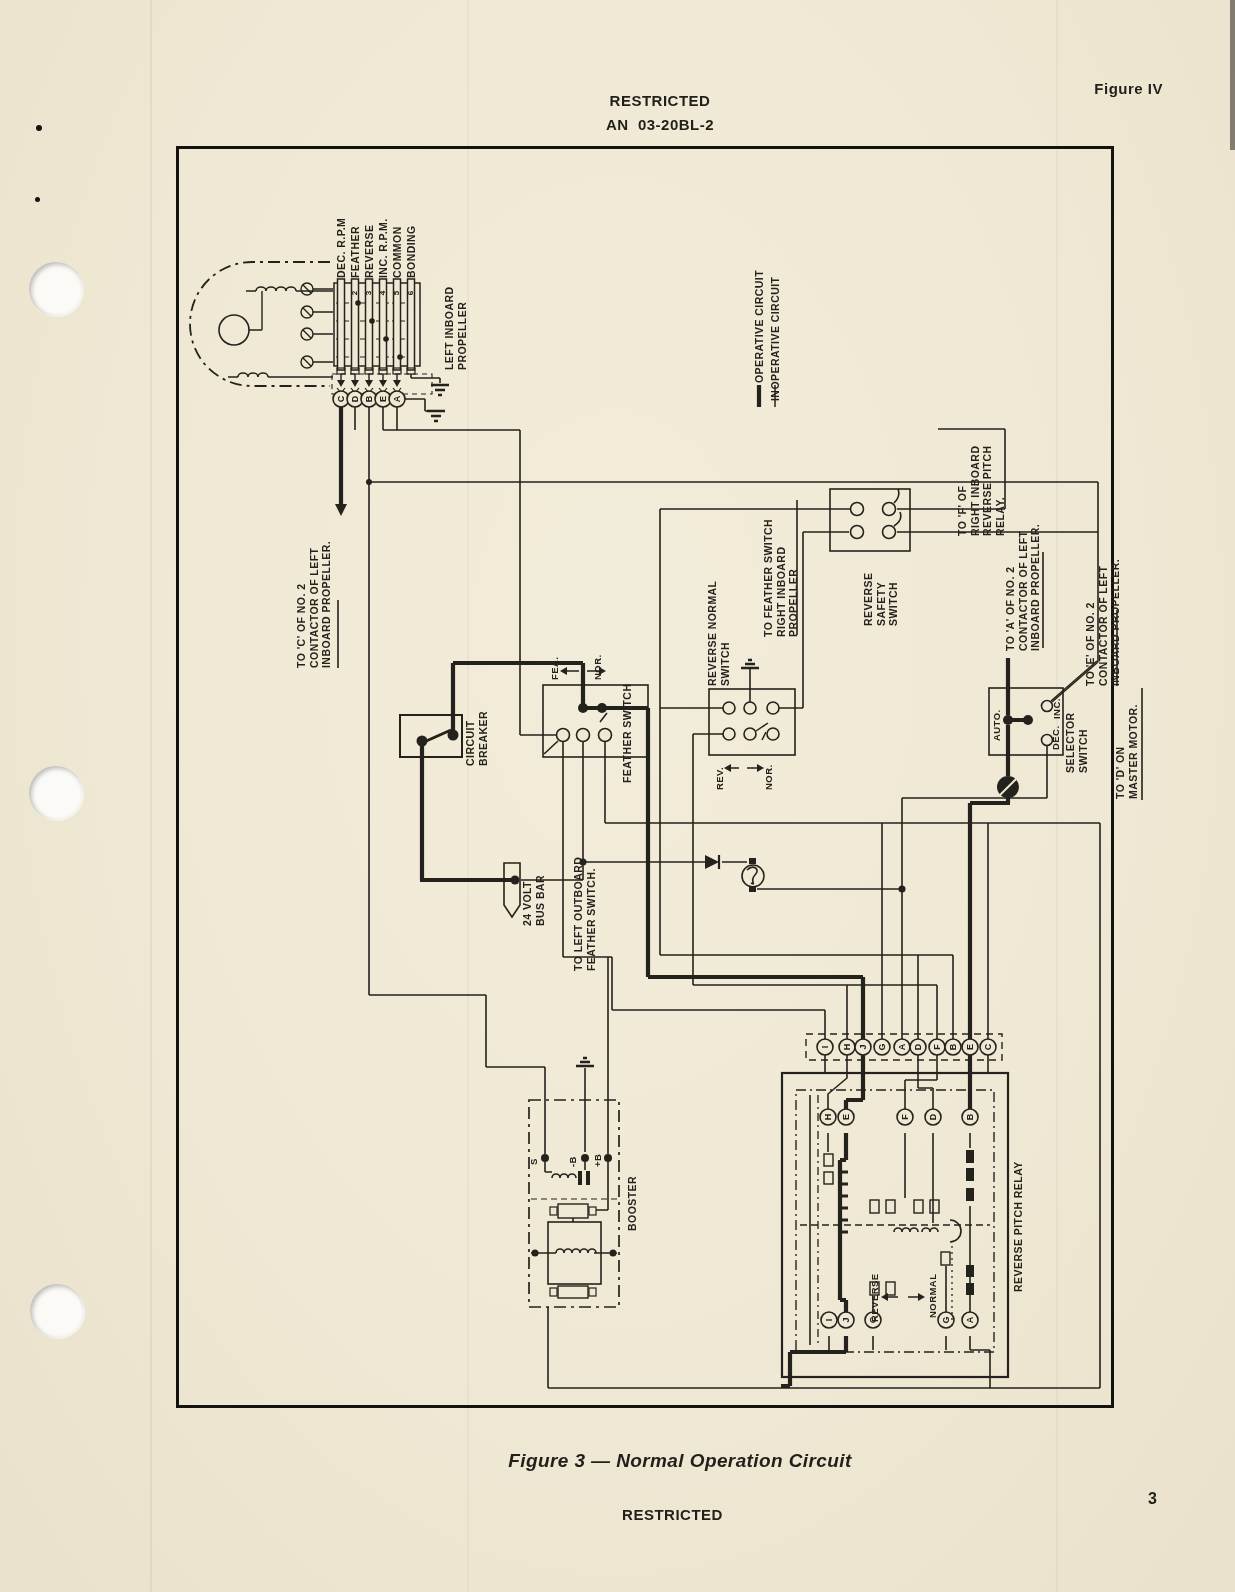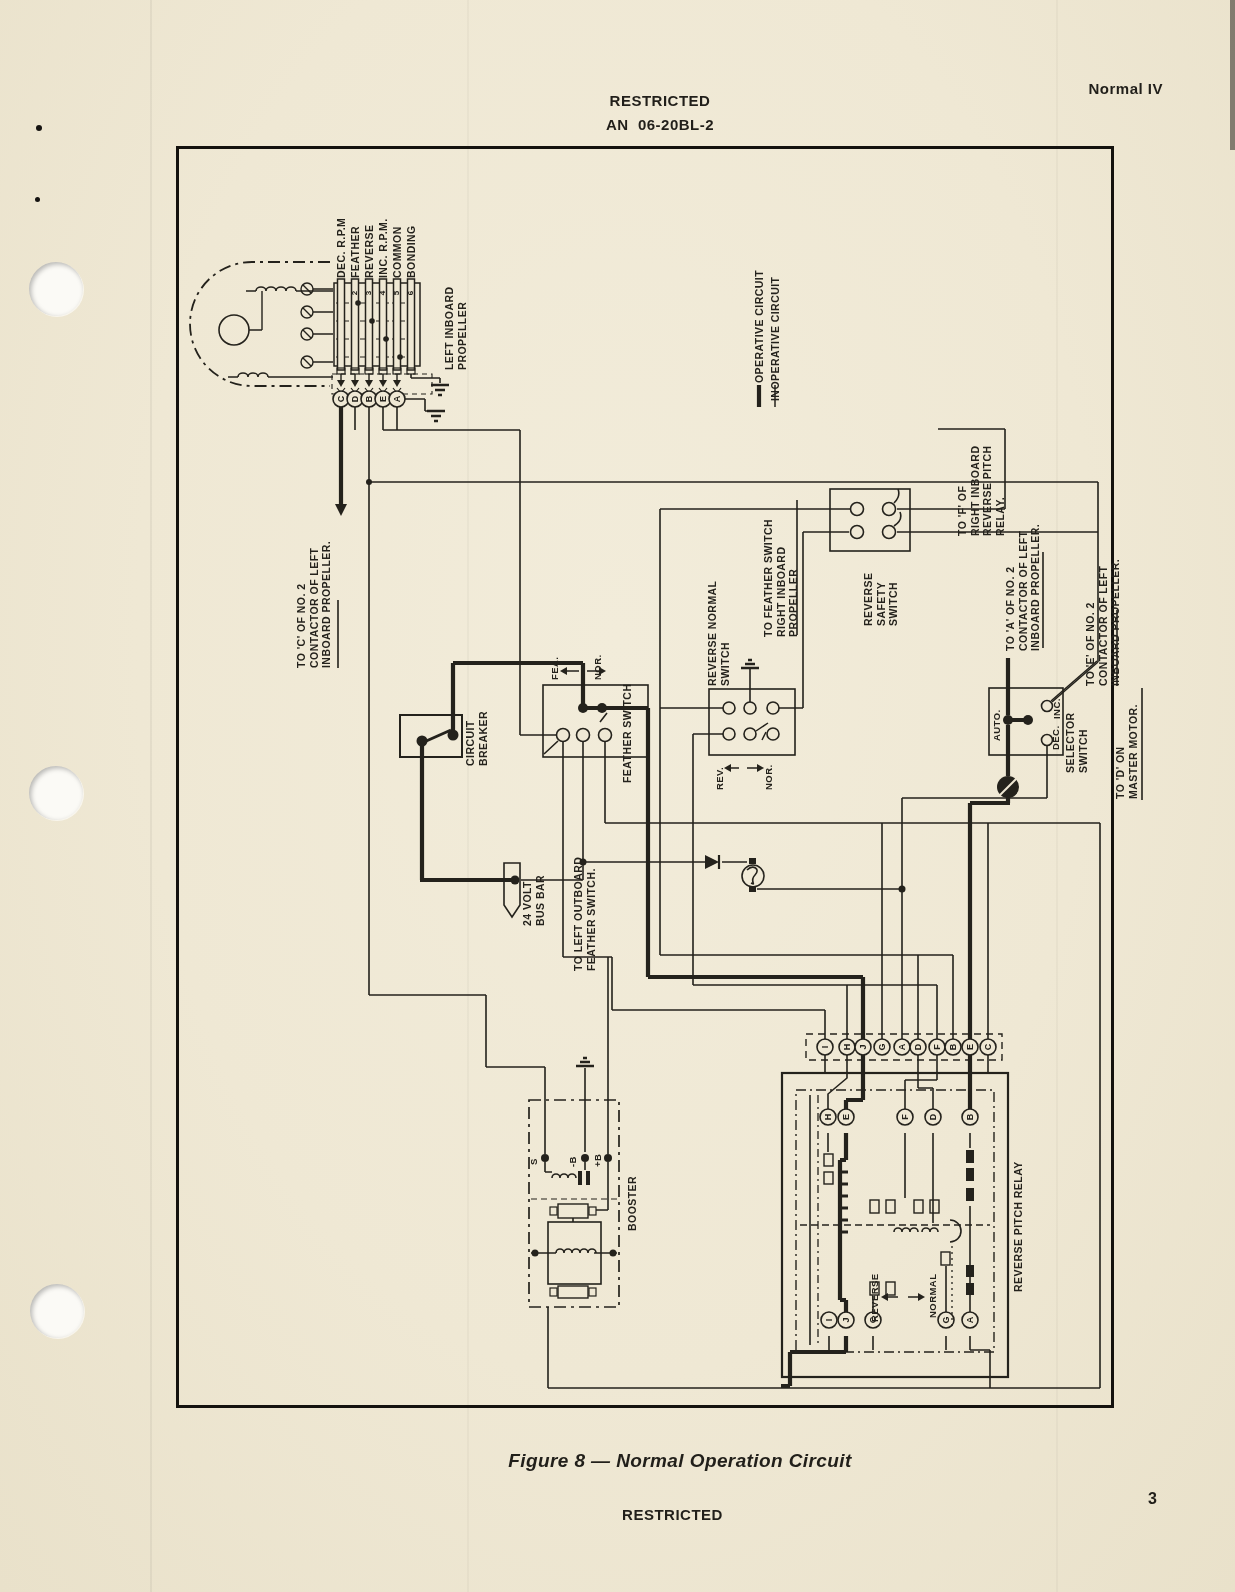--- a/index.html
+++ b/index.html
@@ -45,22 +45,22 @@
 
   <div class="speck" style="left:36px;top:125px;width:6px;height:6px;"></div>
   <div class="speck" style="left:35px;top:197px;width:5px;height:5px;"></div>
   <div class="edge" style="left:1230px;top:0;width:5px;height:150px;opacity:.55;"></div>
 
   <div class="hole" style="left:29px;top:262px;"></div>
   <div class="hole" style="left:29px;top:766px;"></div>
   <div class="hole" style="left:30px;top:1284px;"></div>
 
   <div class="htext center" style="left:560px;top:78px;width:200px;font-size:15px;">RESTRICTED</div>
-  <div class="htext center" style="left:560px;top:102px;width:200px;font-size:15px;">AN  06-20BL-2</div>
-  <div class="htext" style="left:1063px;top:80px;width:100px;font-size:15px;text-align:right;">Normal IV</div>
+  <div class="htext center" style="left:560px;top:102px;width:200px;font-size:15px;">AN  03-20BL-2</div>
+  <div class="htext" style="left:1063px;top:80px;width:100px;font-size:15px;text-align:right;">Figure IV</div>
 
   <div class="frame"></div>
 
   <svg class="diag" width="1235" height="1592" viewBox="0 0 1235 1592">
     <g stroke="#24221c" fill="none" stroke-linecap="butt" stroke-linejoin="miter">
 
       <g>
         <path d="M330,262 H252 A62,62 0 0 0 252,386 H330" stroke-width="1.8" stroke-dasharray="12 5 3 5"></path>
         <circle cx="234" cy="330" r="15" stroke-width="1.6"></circle>
         <path d="M249,330 H262 M262,330 V291 M246,291 H256" stroke-width="1.4"></path>
@@ -452,17 +452,17 @@
   <span class="tl" style="left:838px;top:1109px;">E</span>
   <span class="tl" style="left:897px;top:1109px;">F</span>
   <span class="tl" style="left:925px;top:1109px;">D</span>
   <span class="tl" style="left:962px;top:1109px;">B</span>
   <span class="tl" style="left:821px;top:1312px;">I</span>
   <span class="tl" style="left:838px;top:1312px;">J</span>
   <span class="tl" style="left:865px;top:1312px;">C</span>
   <span class="tl" style="left:938px;top:1312px;">G</span>
   <span class="tl" style="left:962px;top:1312px;">A</span>
 
-  <div class="caption">Figure 8 — Normal Operation Circuit</div>
+  <div class="caption">Figure 3 — Normal Operation Circuit</div>
   <div class="htext center" style="left:560px;top:1492px;width:225px;font-size:15px;">RESTRICTED</div>
   <div class="htext" style="left:1148px;top:1490px;width:24px;font-size:16px;">3</div>
 
 </div>
 
 </body></html>

